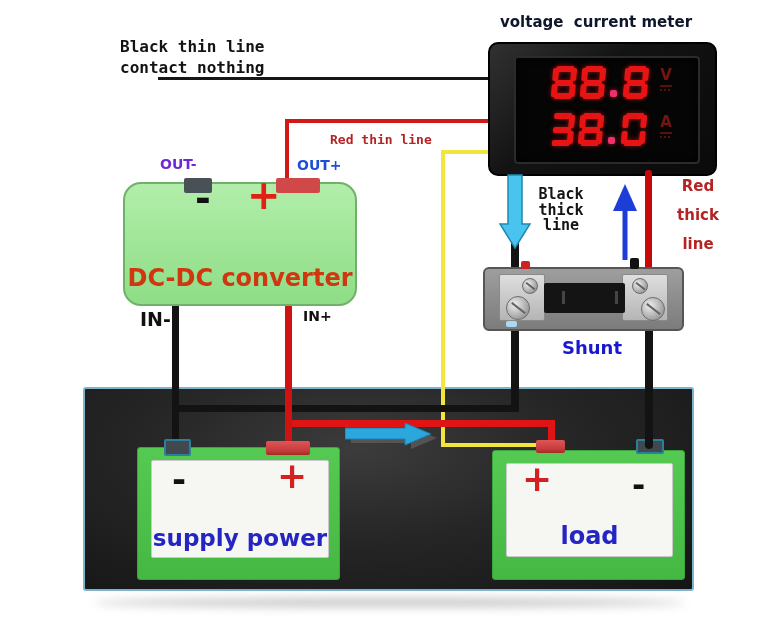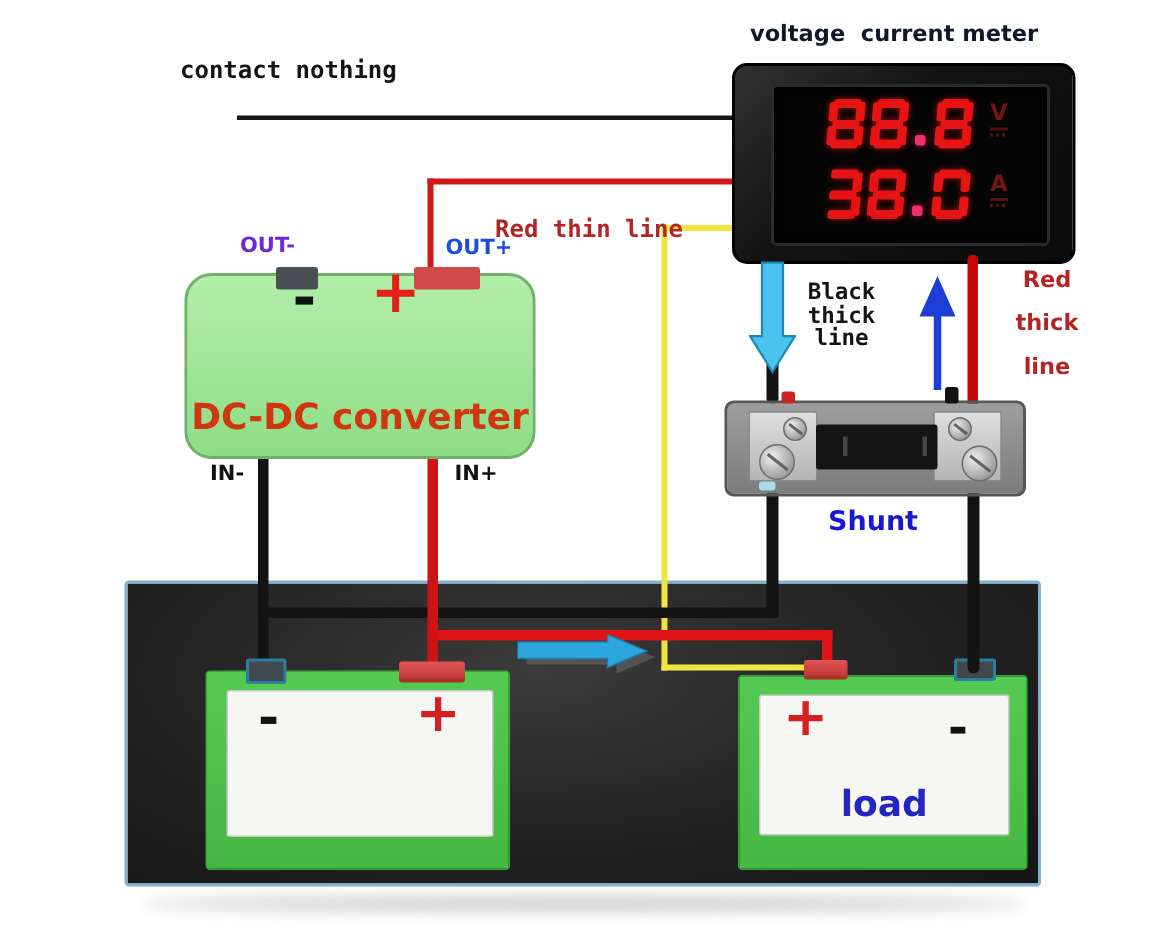--- a/index.html
+++ b/index.html
@@ -33,20 +33,21 @@
 
   <div class="abs" style="left:95px;top:598px;width:590px;height:9px;background:rgba(130,130,130,.45);border-radius:50%;filter:blur(5px);"></div>
 
   <div class="abs" style="left:83px;top:387px;width:607px;height:200px;border:2px solid #7fb2cc;border-radius:3px;
               background:radial-gradient(ellipse at 45% 30%, #3c3c3c 0%, #262626 45%, #151515 100%);"></div>
 
   <div class="abs" style="left:137px;top:447px;width:201px;height:131px;background:linear-gradient(180deg,#55ca52,#45b843);border:1px solid #3aa53a;border-radius:3px;">
     <div class="abs" style="left:13px;top:12px;width:176px;height:96px;background:#f6f6f3;border:1px solid #c9c9c9;border-radius:2px;">
       <div class="lbl" style="left:20px;top:-2px;font-size:34px;color:#111;">-</div>
       <div class="lbl" style="left:125px;top:-6px;font-size:36px;color:#d42020;">+</div>
+      <div class="lbl" style="left:0;right:0;bottom:6px;text-align:center;font-size:23px;color:#2525c4;">supply power</div>
     </div>
   </div>
 
   <div class="abs" style="left:492px;top:450px;width:191px;height:128px;background:linear-gradient(180deg,#55ca52,#45b843);border:1px solid #3aa53a;border-radius:3px;">
     <div class="abs" style="left:13px;top:12px;width:165px;height:92px;background:#f6f6f3;border:1px solid #c9c9c9;border-radius:2px;">
       <div class="lbl" style="left:15px;top:-6px;font-size:36px;color:#d42020;">+</div>
       <div class="lbl" style="left:125px;top:2px;font-size:32px;color:#111;">-</div>
       <div class="lbl" style="left:0;right:0;bottom:6px;text-align:center;font-size:24px;color:#2525c4;">load</div>
     </div>
   </div>
@@ -76,21 +77,21 @@
   <div class="abs" style="left:123px;top:182px;width:230px;height:120px;background:linear-gradient(180deg,#b2eeaa,#8edd86);
               border:2px solid #6fb169;border-radius:18px;">
     <div class="lbl" style="left:70px;top:-8px;font-size:38px;color:#111;">-</div>
     <div class="lbl" style="left:122px;top:-12px;font-size:40px;color:#e22015;">+</div>
     <div class="lbl" style="left:0;right:0;top:80px;text-align:center;font-size:24px;color:#d03710;">DC-DC converter</div>
   </div>
   <div class="tab" style="left:184px;top:178px;width:28px;height:15px;background:#4a5156;"></div>
   <div class="tab" style="left:276px;top:178px;width:44px;height:15px;background:#d04848;"></div>
   <div class="lbl" style="left:160px;top:156px;font-size:14px;color:#6d28d9;">OUT-</div>
   <div class="lbl" style="left:297px;top:157px;font-size:14px;color:#1d4ed8;">OUT+</div>
-  <div class="lbl" style="left:140px;top:308px;font-size:14px;color:#111;text-align:center;">IN-</div>
+  <div class="lbl" style="left:140px;top:308px;font-size:19px;color:#111;text-align:center;">IN-</div>
   <div class="lbl" style="left:303px;top:308px;font-size:14px;color:#111;">IN+</div>
 
   <div class="abs" style="left:488px;top:42px;width:225px;height:130px;border:2px solid #000;border-radius:10px;
               background:linear-gradient(135deg,#313131,#131313 40%,#0a0a0a);">
     <div class="abs" style="left:24px;top:12px;width:182px;height:104px;background:#050505;border:2px solid #2b2b2b;border-radius:4px;
                 box-shadow:inset 0 0 10px #000;"></div>
     <div class="seg-row" style="left:62px;top:22px;">
         <div class="seg-digit">
           <div class="seg" style="left: 3px; top: 0px; width: 18px; height: 6px;"></div>
           <div class="seg" style="left: 18px; top: 2px; width: 6px; height: 13px;"></div>
@@ -187,33 +188,34 @@
     <path d="M15 0 L3 27 L27 27 Z" fill="#1c3ed6"></path>
   </svg>
   <svg class="abs" style="left:345px;top:423px;" width="92" height="26" viewBox="0 0 92 26">
     <path d="M3 8 L63 8 L63 3 L89 14 L63 25 L63 19 L3 19 Z" fill="rgba(120,120,120,.45)" transform="translate(3,1)"></path>
     <path d="M0 5 L60 5 L60 0 L86 11 L60 22 L60 16 L0 16 Z" fill="#2ba7dd" stroke="#1b7fae" stroke-width="1"></path>
   </svg>
 
   <div class="lbl" style="left:500px;top:13px;width:190px;text-align:center;font-size:15px;color:#0f172a;white-space:pre;">voltage  current meter</div>
 
   <div class="lbl mono" style="left:120px;top:36px;font-size:16px;line-height:21px;color:#131313;">
+    <div>Black thin line</div>
     <div>contact nothing</div>
   </div>
 
-  <div class="lbl mono" style="left:330px;top:132px;font-size:16px;color:#b42424;margin-top:11px;">Red thin line</div>
+  <div class="lbl mono" style="left:330px;top:132px;font-size:13px;color:#b42424;">Red thin line</div>
 
 
   <div class="lbl mono" style="left:528px;top:187px;width:66px;text-align:center;font-size:15px;line-height:15.5px;color:#141414;">
     <div>Black</div>
     <div>thick</div>
     <div>line</div>
   </div>
 
   <div class="lbl" style="left:668px;top:172px;width:60px;text-align:center;font-size:15px;line-height:29px;color:#b42424;">
     <div>Red</div>
     <div>thick</div>
     <div>line</div>
   </div>
 
-  <div class="lbl" style="left:552px;top:337px;width:70px;text-align:left;font-size:18px;color:#1a18cf;">Shunt</div>
+  <div class="lbl" style="left:552px;top:337px;width:70px;text-align:right;font-size:18px;color:#1a18cf;">Shunt</div>
 
 </div>
 
 </body></html>

